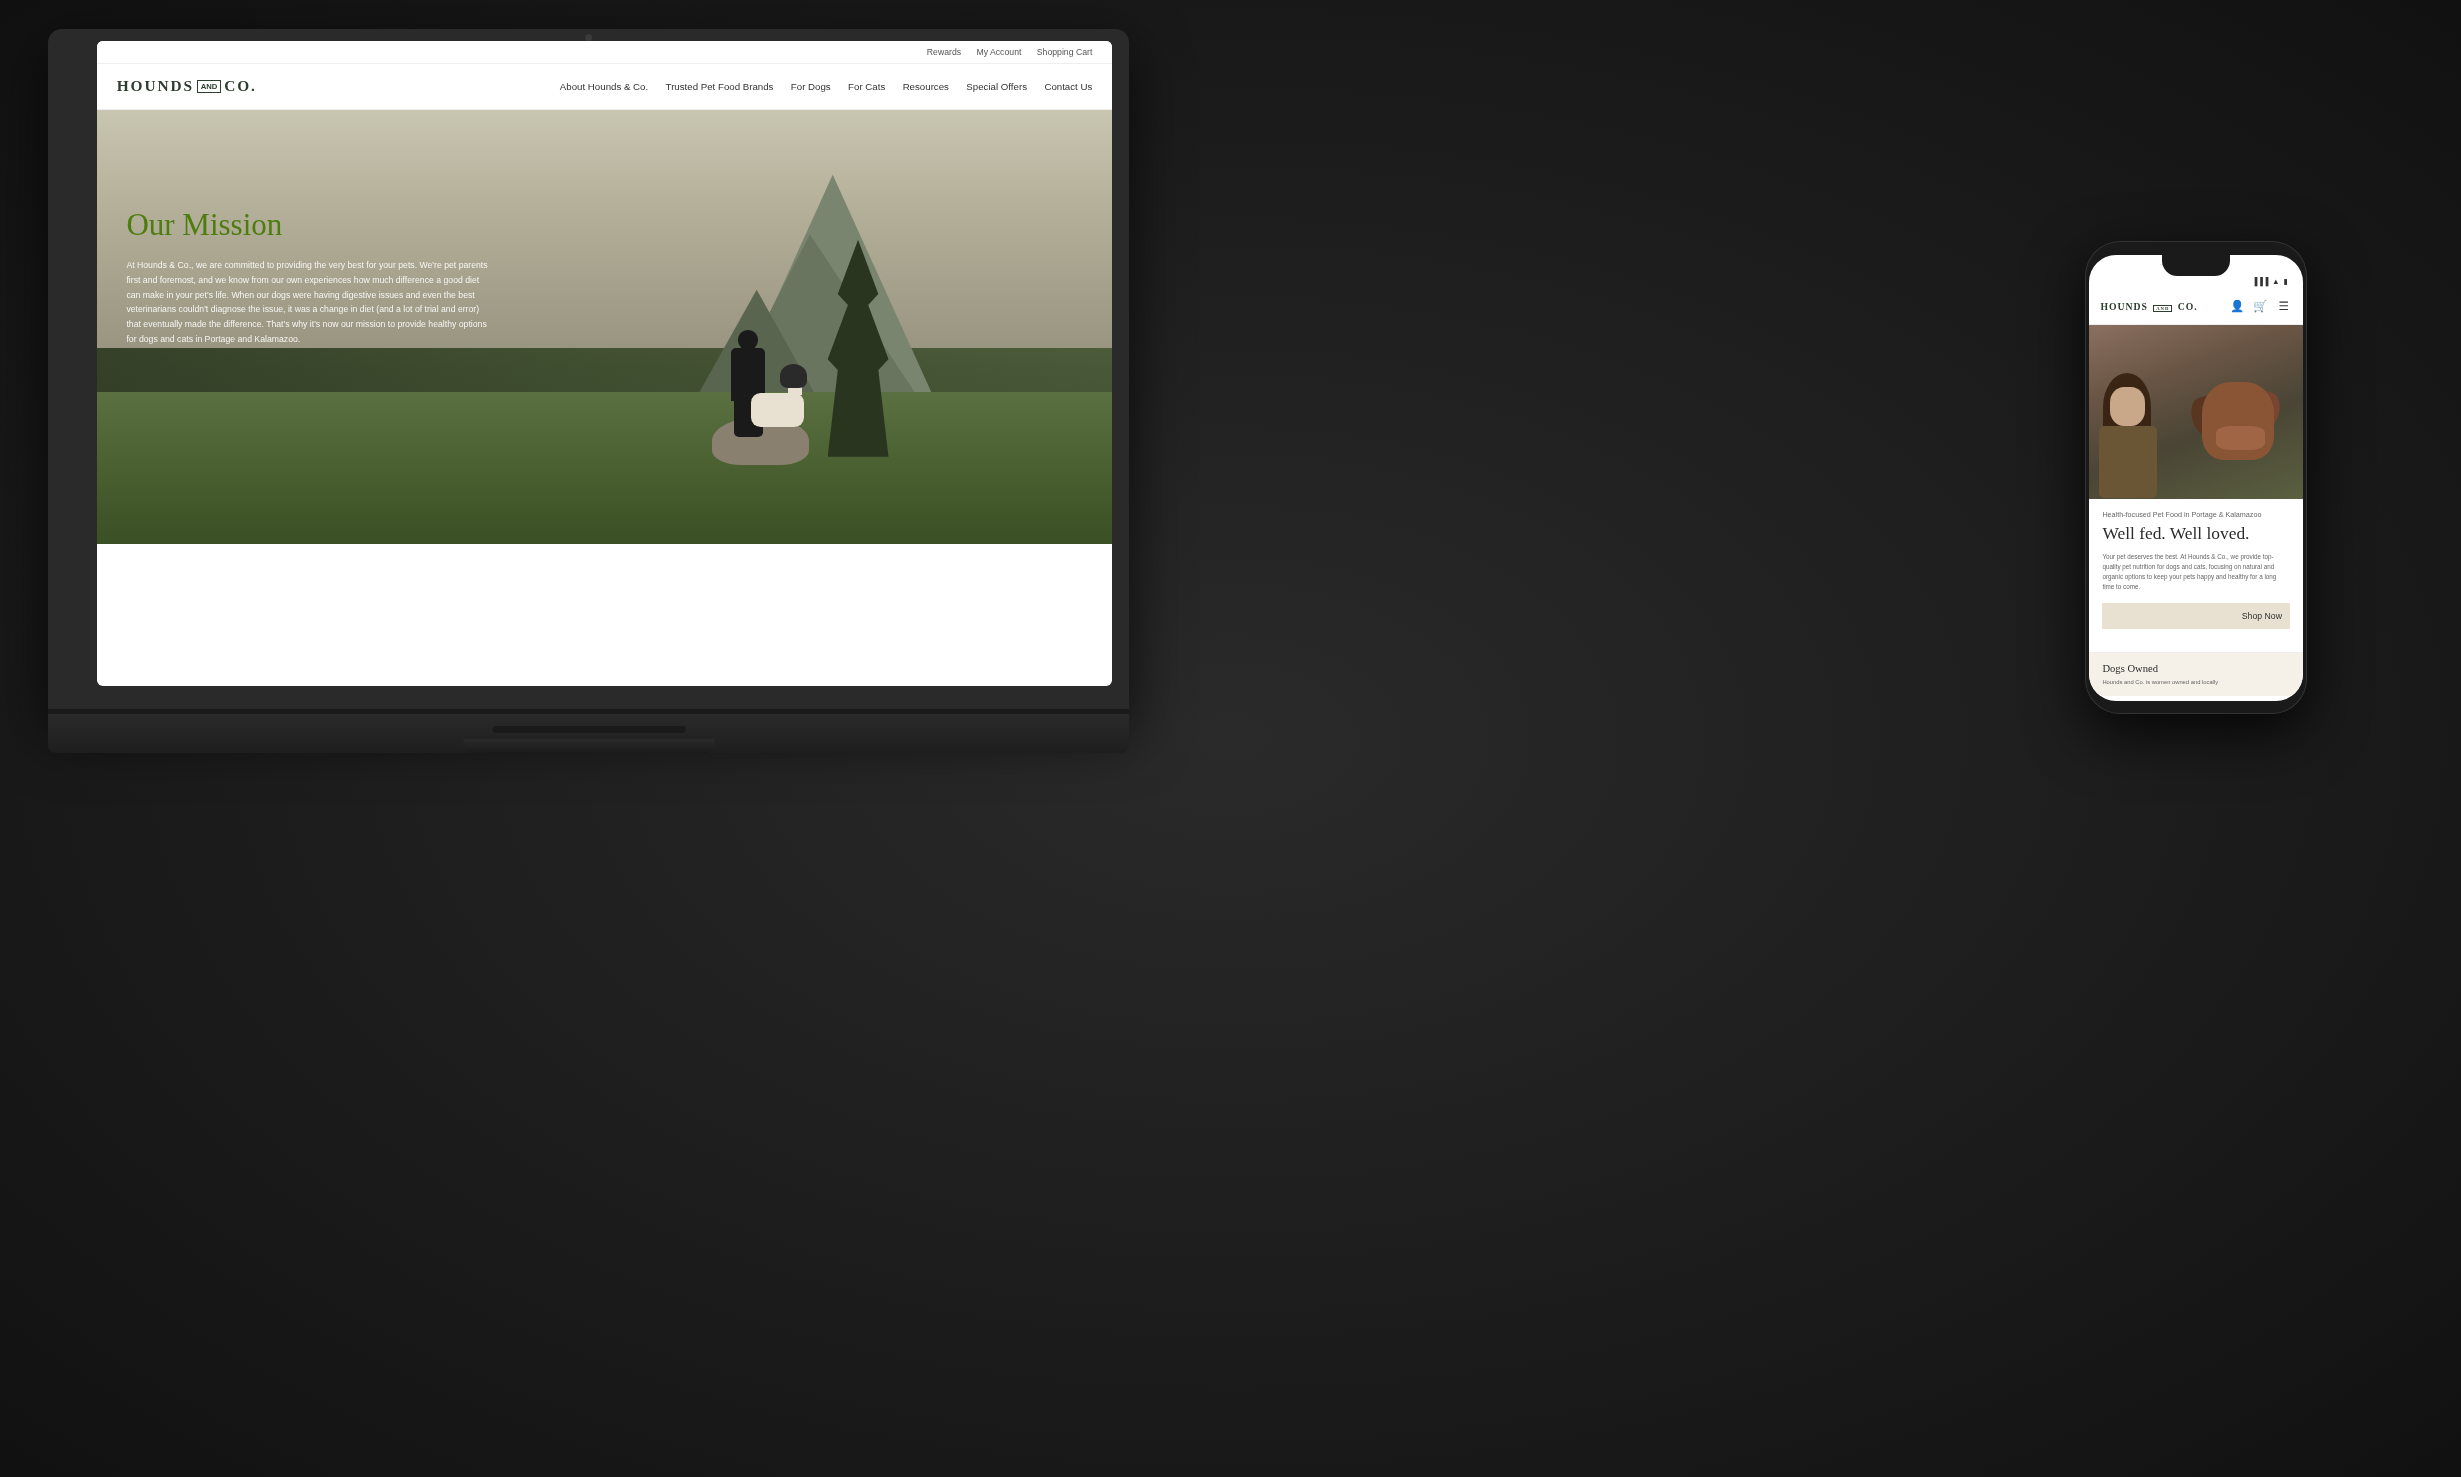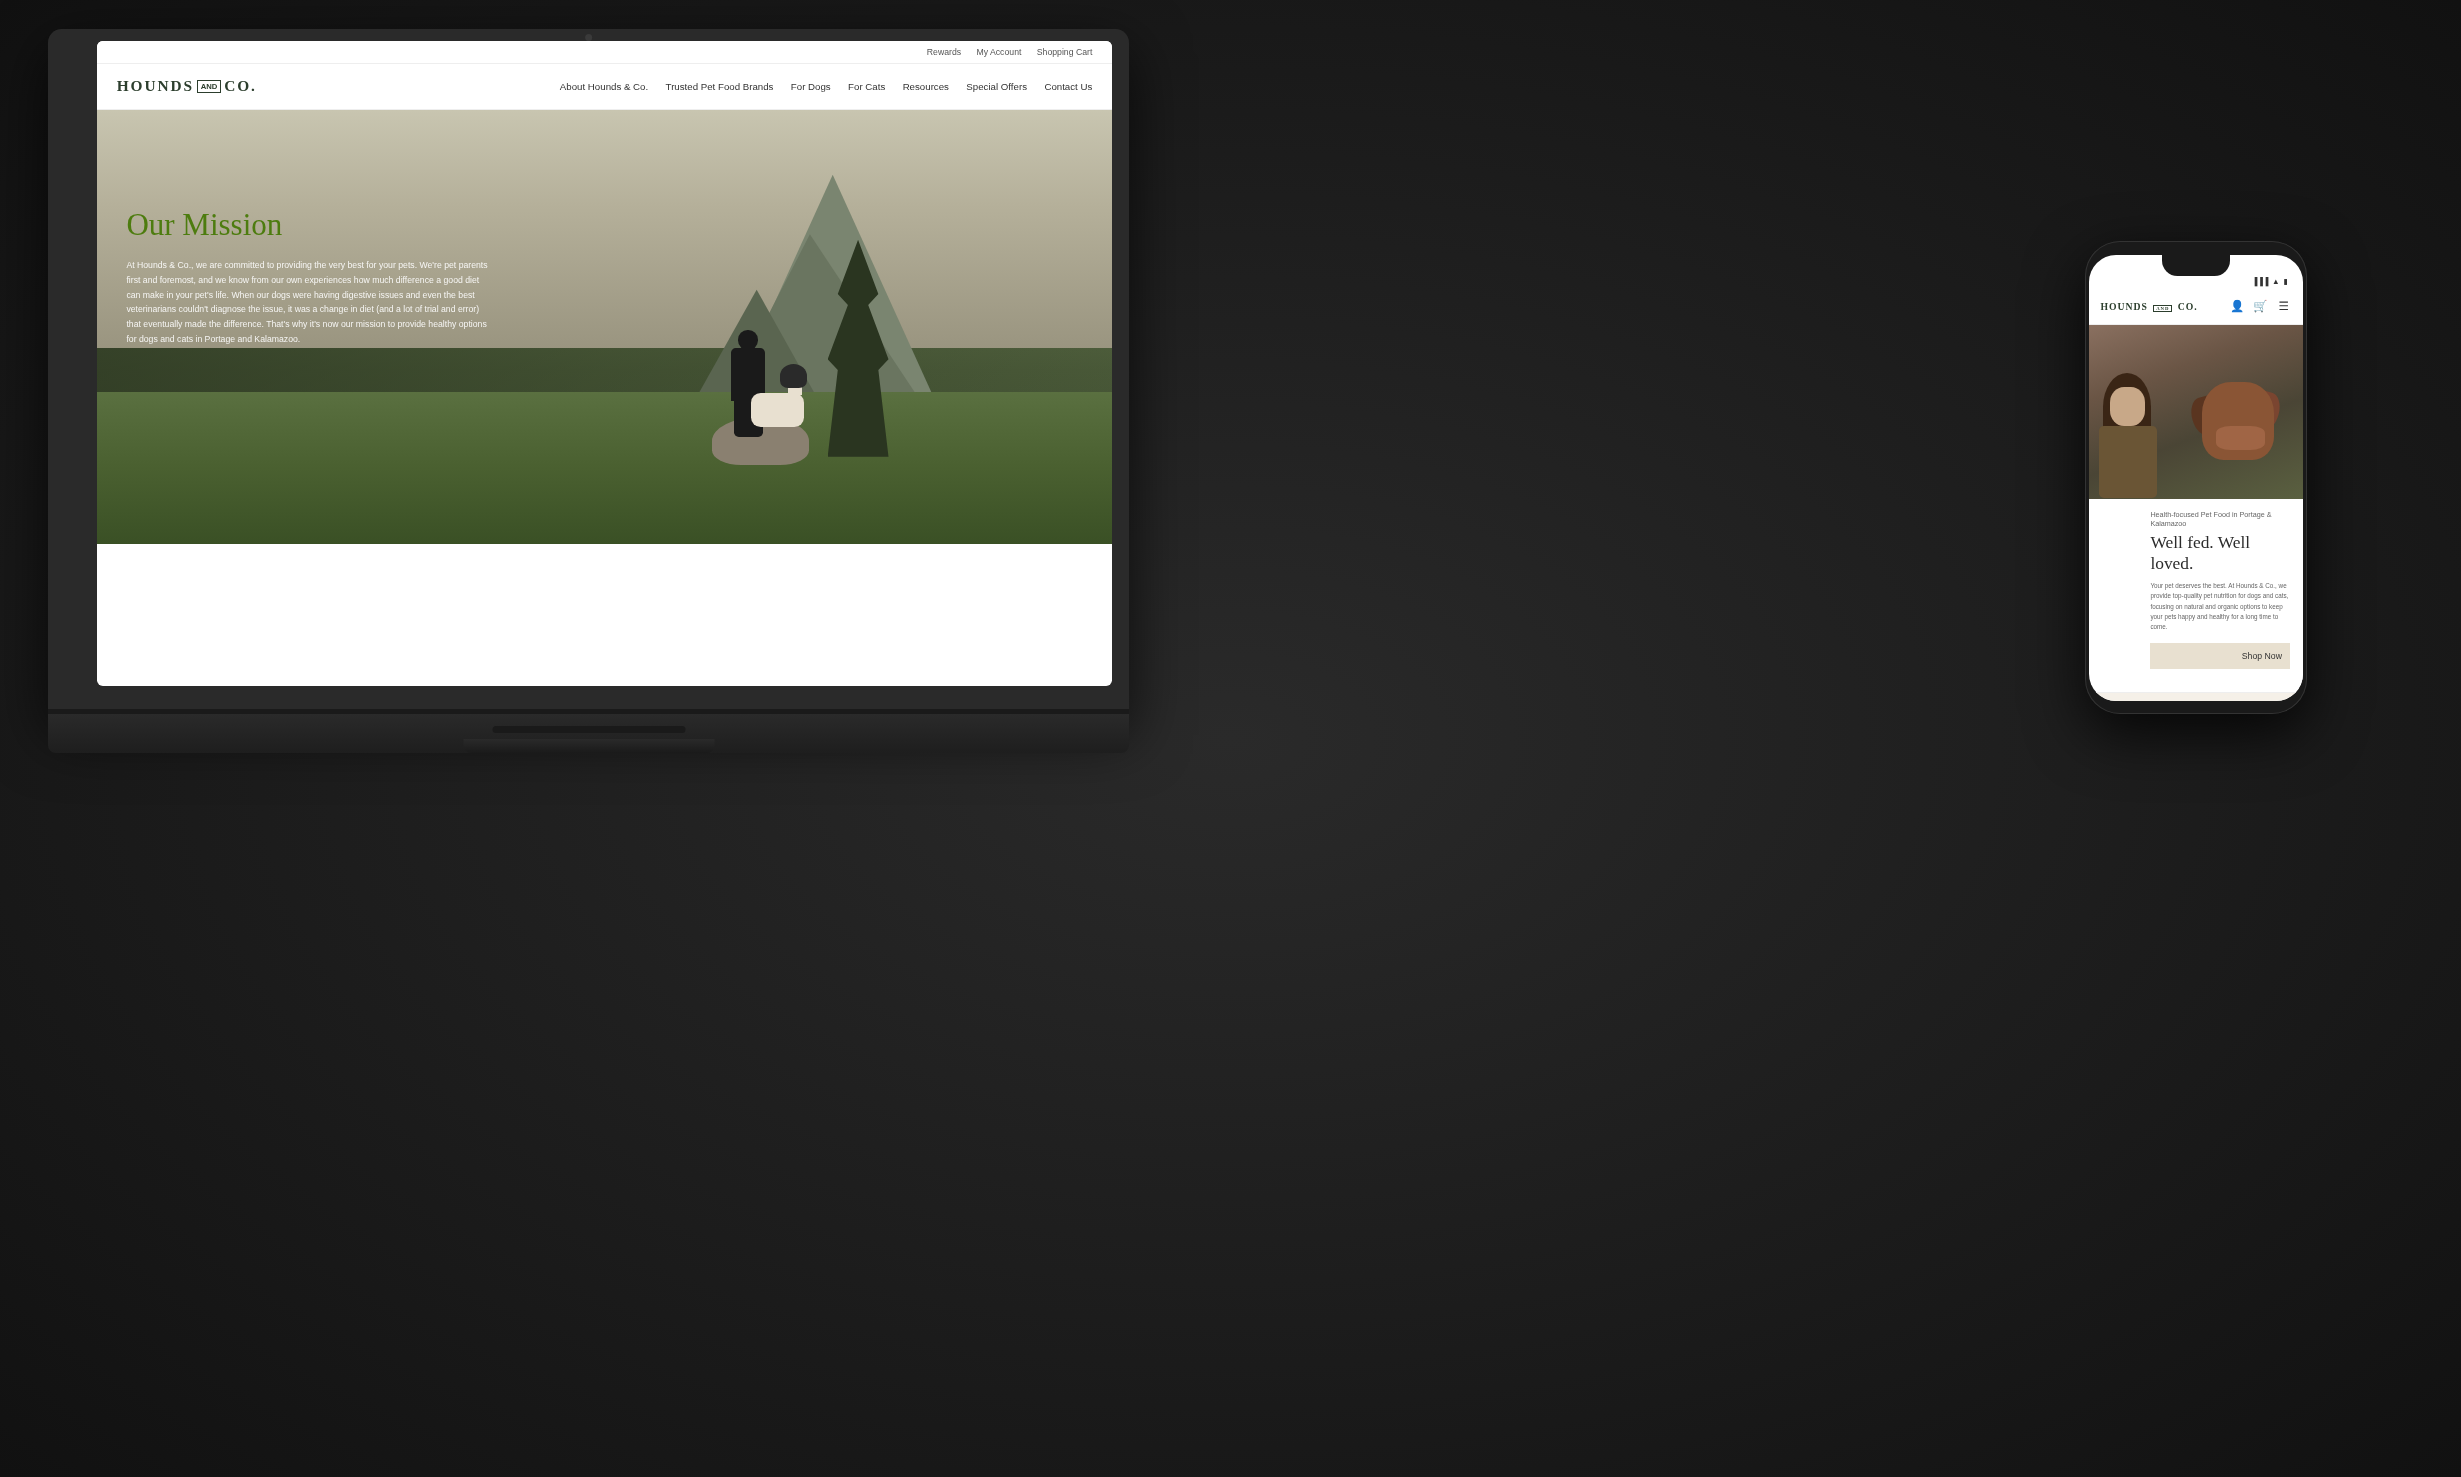--- a/index.html
+++ b/index.html
@@ -589,21 +589,20 @@
       width: 58px;
       height: 72px;
       background: #6a5535;
       border-radius: 4.8px;
     }
 
     
     .phone-content {
       padding: 11.6px 13.5px;
       background: #fff;
-      margin-left: 48px;
     }
 
     .phone-subtitle {
       font-size: 7.2px;
       color: #666;
       font-family: Arial, sans-serif;
       margin-bottom: 3.9px;
     }
 
     .phone-heading {

